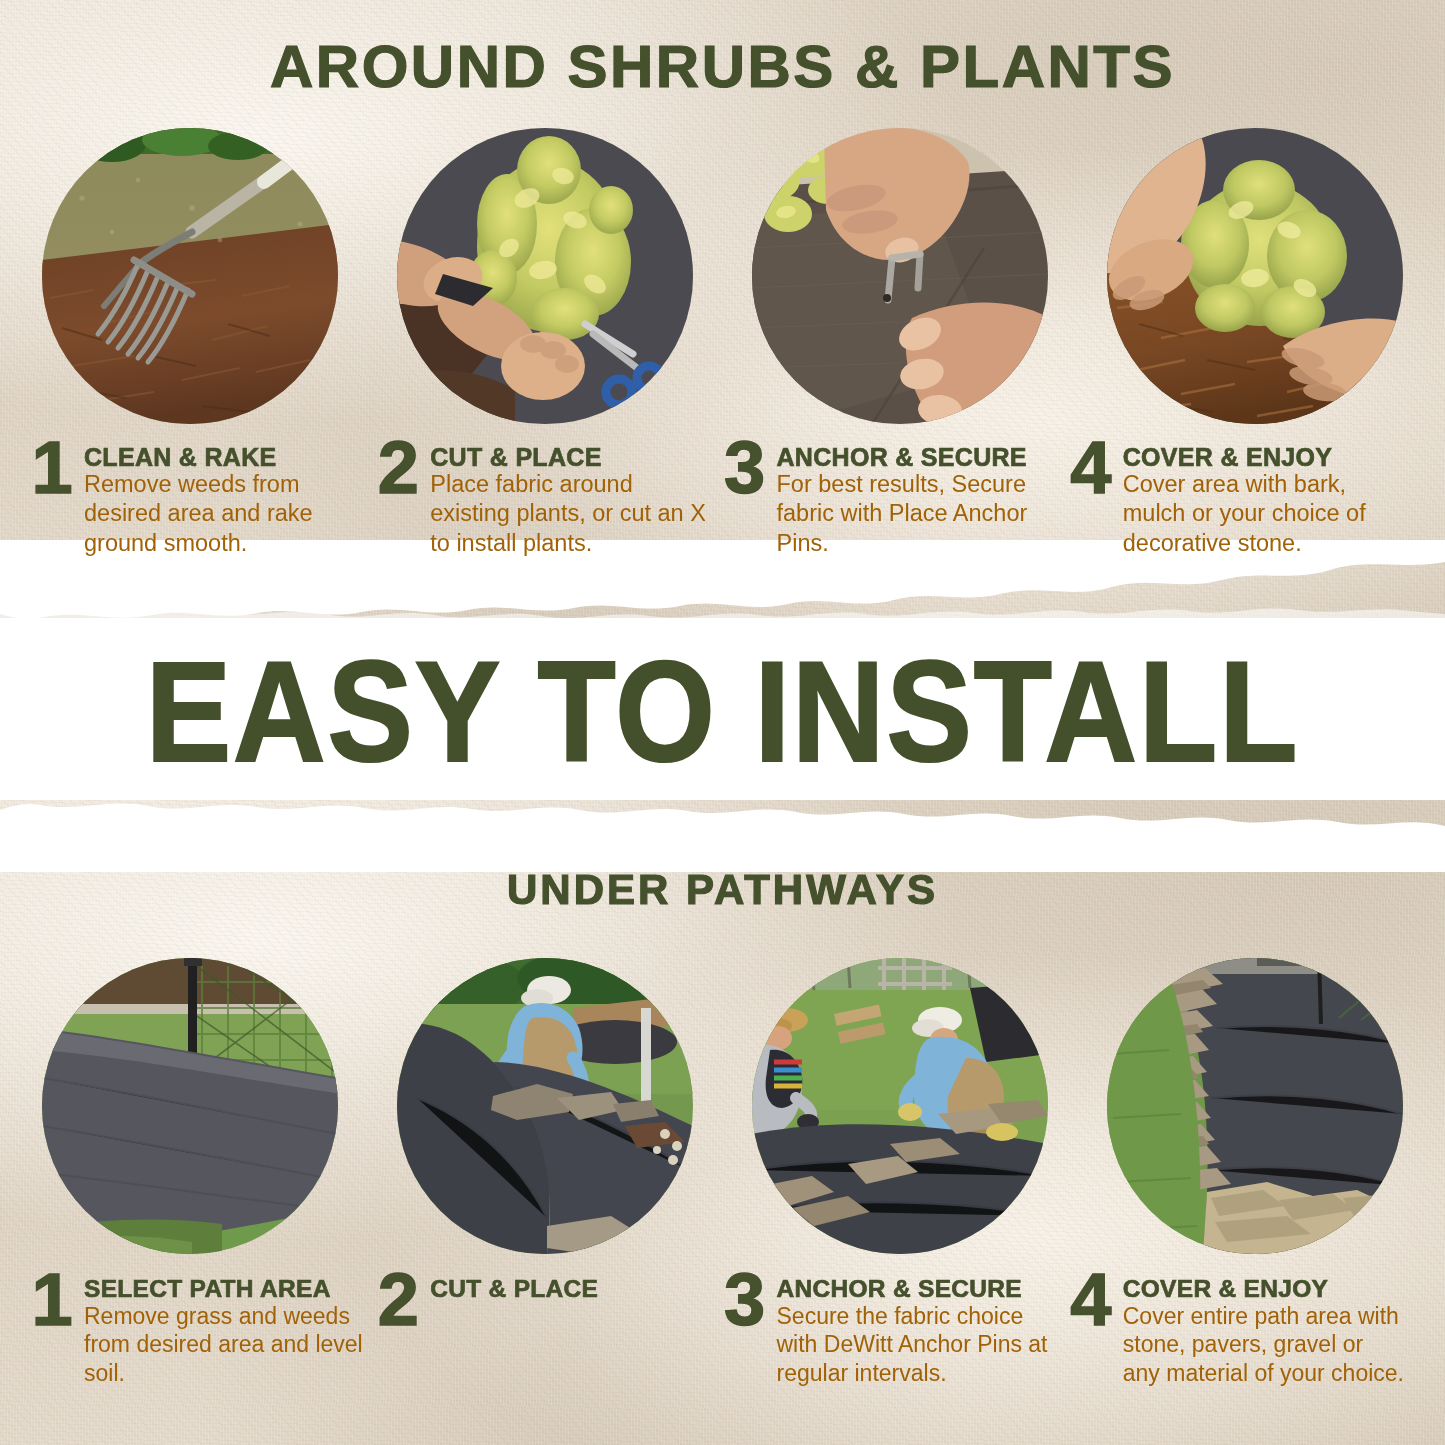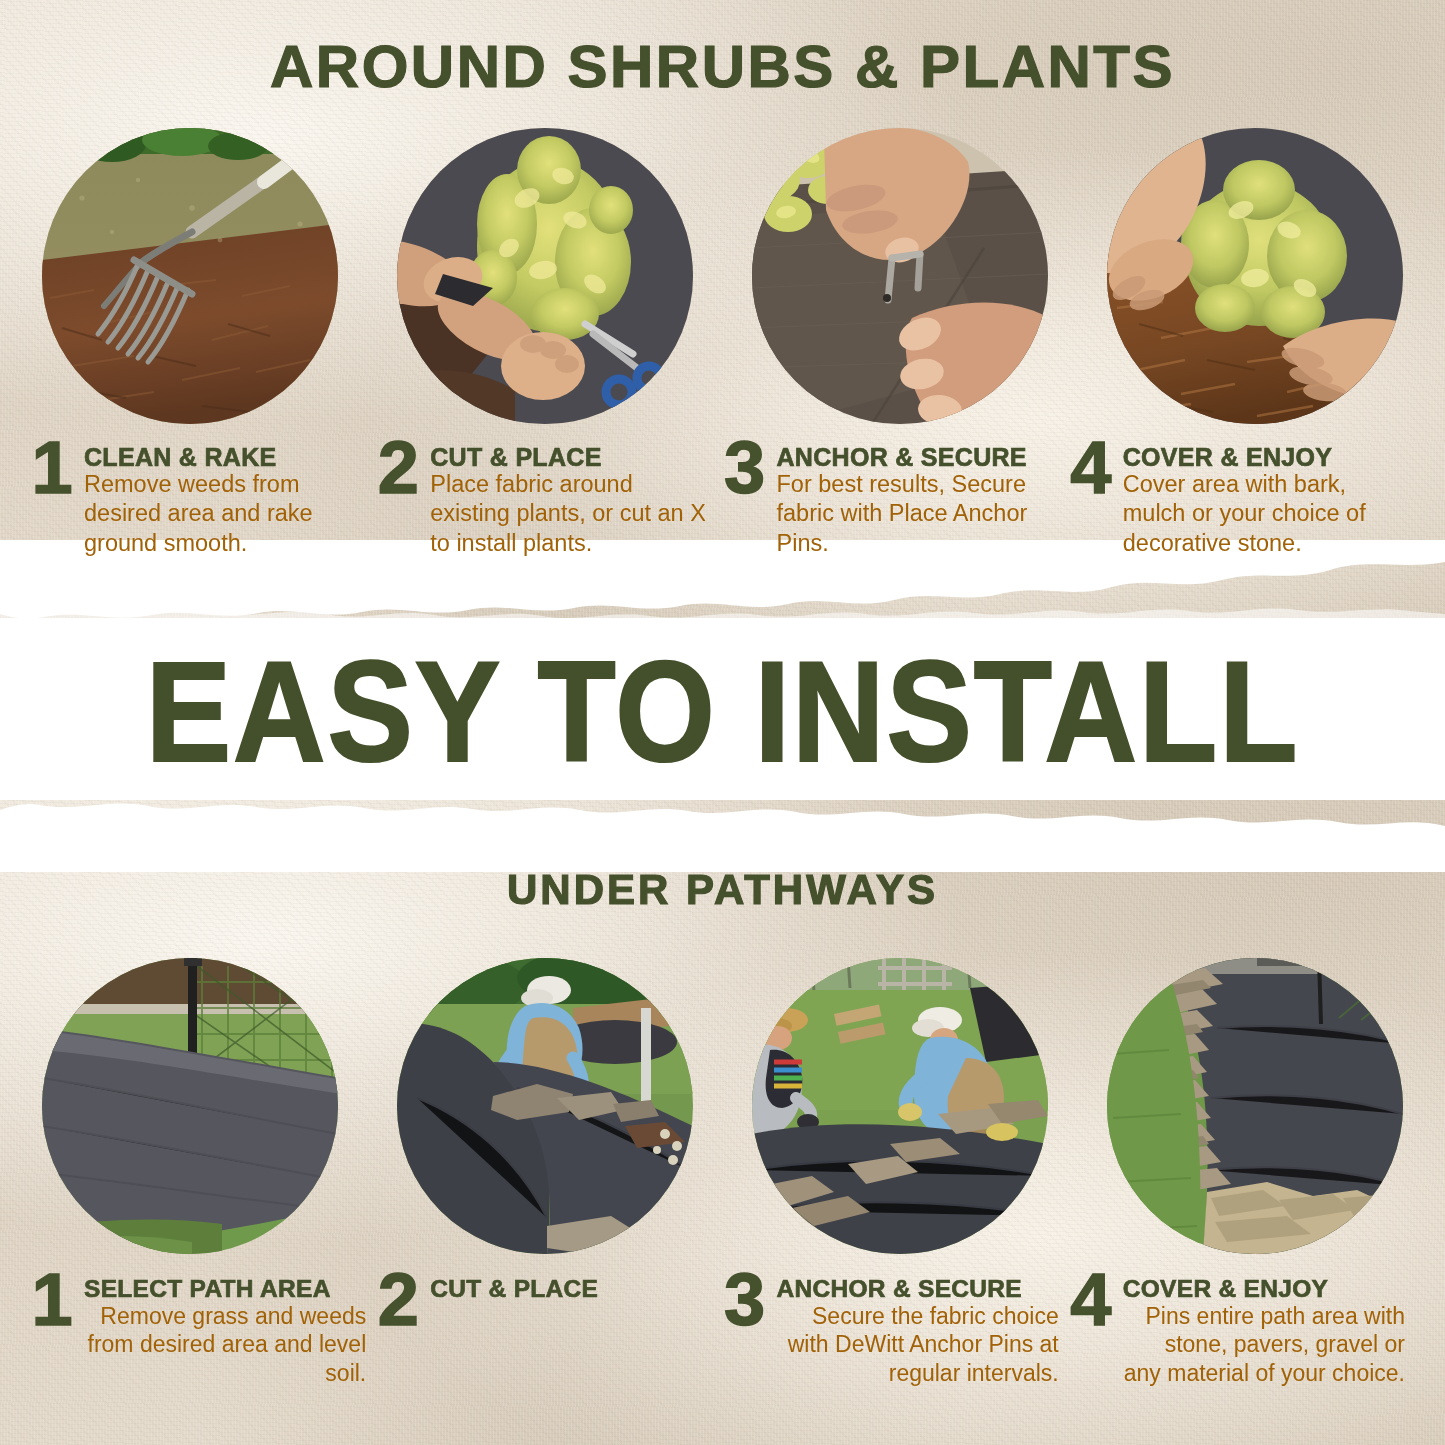--- a/index.html
+++ b/index.html
@@ -158,21 +158,21 @@
     line-height: 1.05;
     white-space: nowrap;
   }
   .step-desc {
     font-family: "Liberation Sans", sans-serif;
     font-size: 23.5px;
     line-height: 1.24;
     color: #a16207;
   }
   #steps-bottom .step-head { font-size: 24.5px; }
-  #steps-bottom .step-desc { font-size: 23px; text-align: right; }
+  #steps-bottom .step-desc { font-size: 23px; }
 </style>
 </head>
 <body>
 
 <div id="poster">
 
   <div class="panel" id="panel-top"></div>
 
   <h1 class="section-title" id="title-shrubs">AROUND SHRUBS &amp;  PLANTS</h1>
 
@@ -686,18 +686,18 @@
       <div class="step-num">3</div>
       <div class="step-body">
         <div class="step-head">ANCHOR &amp; SECURE</div>
         <div class="step-desc">Secure the fabric choice with DeWitt Anchor Pins at regular intervals.</div>
       </div>
     </div>
     <div class="step">
       <div class="step-num">4</div>
       <div class="step-body">
         <div class="step-head">COVER &amp; ENJOY</div>
-        <div class="step-desc">Pins entire path area with stone, pavers, gravel or any material of your choice.</div>
+        <div class="step-desc">Cover entire path area with stone, pavers, gravel or any material of your choice.</div>
       </div>
     </div>
   </div>
 
 </div>
 
 </body></html>

